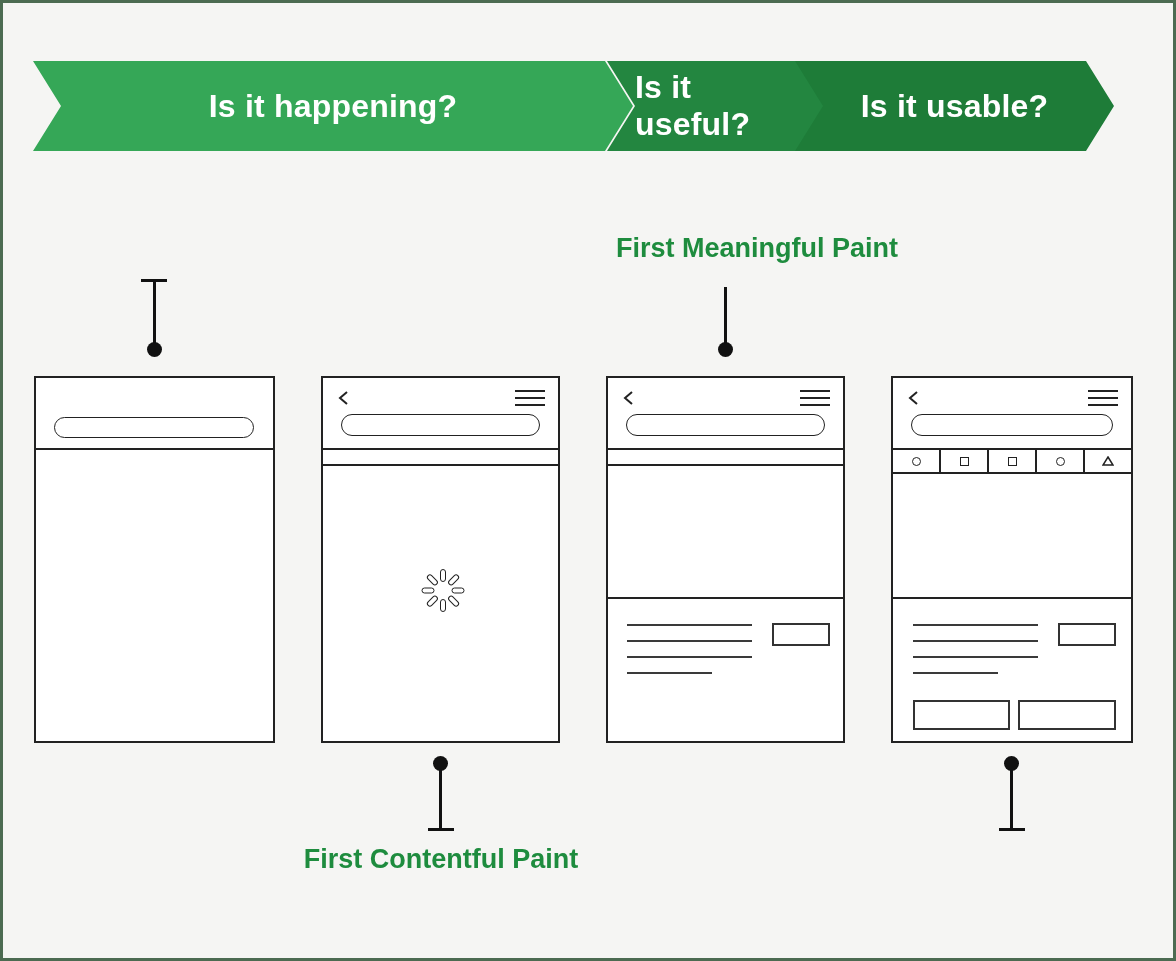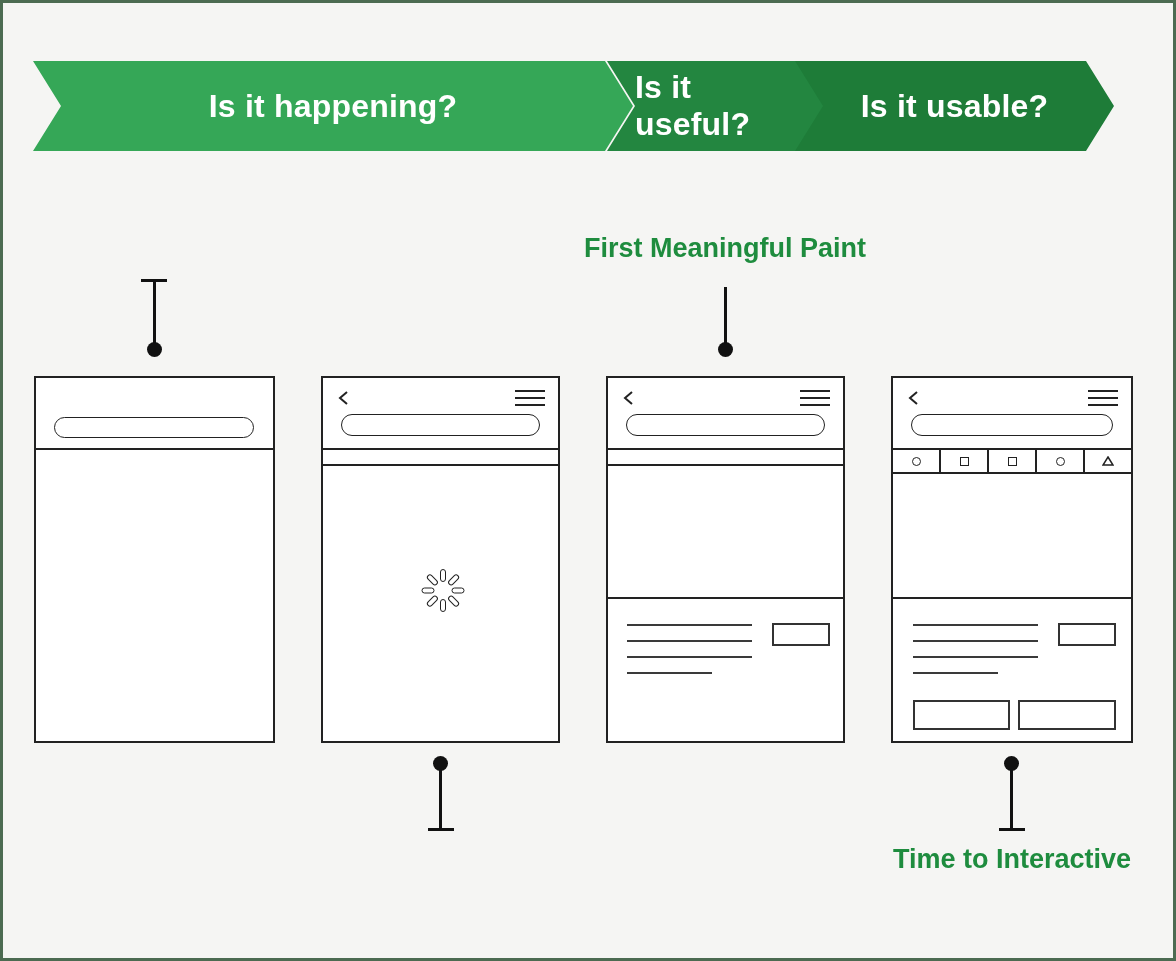--- a/index.html
+++ b/index.html
@@ -33,21 +33,21 @@
   }
   .chev-1{left:30px;width:600px;background:var(--banner-step-1)}
   .chev-2{left:604px;width:233px;background:var(--banner-step-2)}
   .chev-3{left:792px;width:319px;background:var(--banner-step-3)}
   
   .metric-label{
     position:absolute;text-align:center;
     color:var(--label-green);font-size:27px;font-weight:700;
   }
   .fp-label{left:31px;top:230px;width:241px}
-  .fmp-label{left:522px;top:230px;width:400px}
+  .fmp-label{left:554px;top:230px;width:400px}
   .fcp-label{left:288px;top:841px;width:300px}
   .tti-label{left:859px;top:841px;width:300px}
   
   .c-stem,.c-cap,.c-dot{position:absolute;background:var(--connector-black)}
   .c-dot{border-radius:50%;width:15px;height:15px}
   .c-cap{width:26px;height:3px}
   .c-stem{width:3px}
   .fp-cap{left:138px;top:276px}
   .fp-stem{left:150px;top:277px;height:66px}
   .fp-dot{left:144px;top:339px}
@@ -218,15 +218,15 @@
   </div>
 
   <span class="c-dot fcp-dot"></span>
   <span class="c-stem fcp-stem"></span>
   <span class="c-cap fcp-cap"></span>
 
   <span class="c-dot tti-dot"></span>
   <span class="c-stem tti-stem"></span>
   <span class="c-cap tti-cap"></span>
 
-  <div class="metric-label tti-label">Time to Interactive</div>
+  <div class="metric-label fcp-label">First Contentful Paint</div>
 
 </div>
 
 </body></html>

